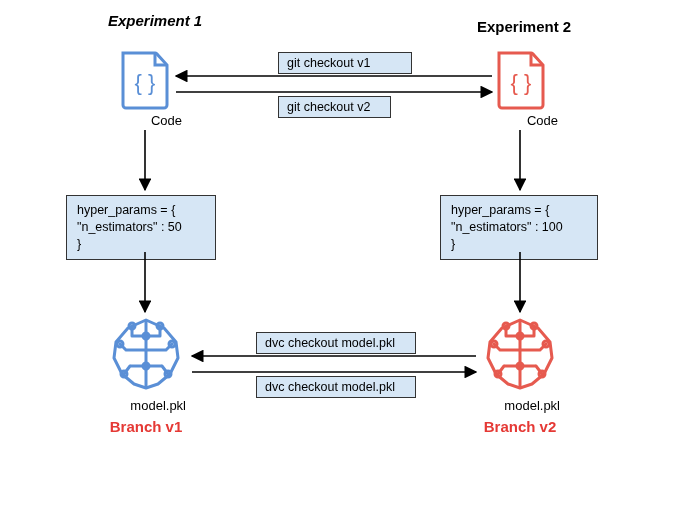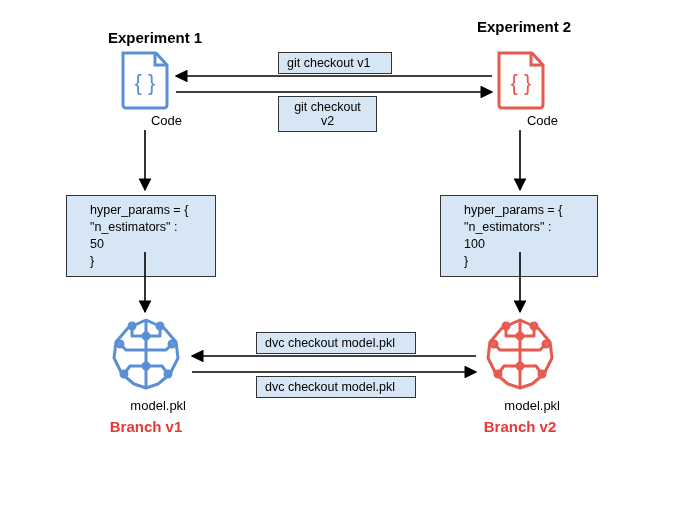--- a/index.html
+++ b/index.html
@@ -28,21 +28,21 @@
     font-size: 15px;
     font-weight: bold;
     color: #e53935;
     text-align: center;
   }
   .code-box {
     position: absolute;
     background: #d6e6f5;
     border: 1px solid #333;
     font-size: 12.5px;
-    padding: 6px 23px;
+    padding: 6px 10px;
     line-height: 1.35;
     color: #000;
     box-sizing: border-box;
   }
   .cmd-box {
     position: absolute;
     background: #d6e6f5;
     border: 1px solid #333;
     font-size: 12.5px;
     padding: 3px 8px;
@@ -58,21 +58,21 @@
   svg.arrows {
     position: absolute;
     top:0; left:0;
     width:700px; height:519px;
     pointer-events:none;
   }
 </style>
 </head>
 <body>
 
-<div class="title" style="left:108px; top:29px;">Experiment 1</div>
+<div class="title" style="left:108px; top:12px;font-style:italic;">Experiment 1</div>
 <div class="title" style="left:477px; top:18px;">Experiment 2</div>
 
 <svg class="file-icon" style="left:120px; top:50px;" width="50" height="60" viewBox="0 0 50 60">
   <path d="M3 3 H35 a2 2 0 0 1 2 1 L47 15 V55 a3 3 0 0 1 -3 3 H6 a3 3 0 0 1 -3 -3 V3 Z" fill="#fff" stroke="#5a8fd6" stroke-width="3"></path>
   <path d="M35 3 V15 H47" fill="none" stroke="#5a8fd6" stroke-width="3"></path>
   <text x="25" y="40" text-anchor="middle" font-size="22" fill="#5a8fd6" font-family="Arial">{ }</text>
 </svg>
 <div class="caption" style="left:108px; top:113px; width:74px;">Code</div>
 
 <svg class="file-icon" style="left:496px; top:50px;" width="50" height="60" viewBox="0 0 50 60">
@@ -133,22 +133,22 @@
     <circle cx="54" cy="12" r="3"></circle>
       <circle cx="66" cy="30" r="3"></circle>
       <circle cx="62" cy="60" r="3"></circle>
     <circle cx="40" cy="22" r="3"></circle>
       <circle cx="40" cy="52" r="3"></circle>
   </g>
 </svg>
 <div class="caption" style="left:480px; top:398px; width:80px;">model.pkl</div>
 <div class="branch" style="left:480px; top:418px; width:80px;">Branch v2</div>
 
-<div class="cmd-box" style="left:278px; top:52px; width:114px;">git checkout v1</div>
-<div class="cmd-box" style="left:278px; top:96px; width:99px;text-align:center;">git checkout v2</div>
+<div class="cmd-box" style="left:278px; top:52px; width:134px;">git checkout v1</div>
+<div class="cmd-box" style="left:278px; top:96px; width:113px;">git checkout v2</div>
 <div class="cmd-box" style="left:256px; top:332px; width:160px;">dvc checkout model.pkl</div>
 <div class="cmd-box" style="left:256px; top:376px; width:160px;">dvc checkout model.pkl</div>
 
 <svg class="arrows">
   <defs>
     <marker id="ah" viewBox="0 0 10 10" refX="9" refY="5" markerWidth="8" markerHeight="8" orient="auto-start-reverse">
       <path d="M0 0 L10 5 L0 10 Z" fill="#000"></path>
     </marker>
   </defs>
 

